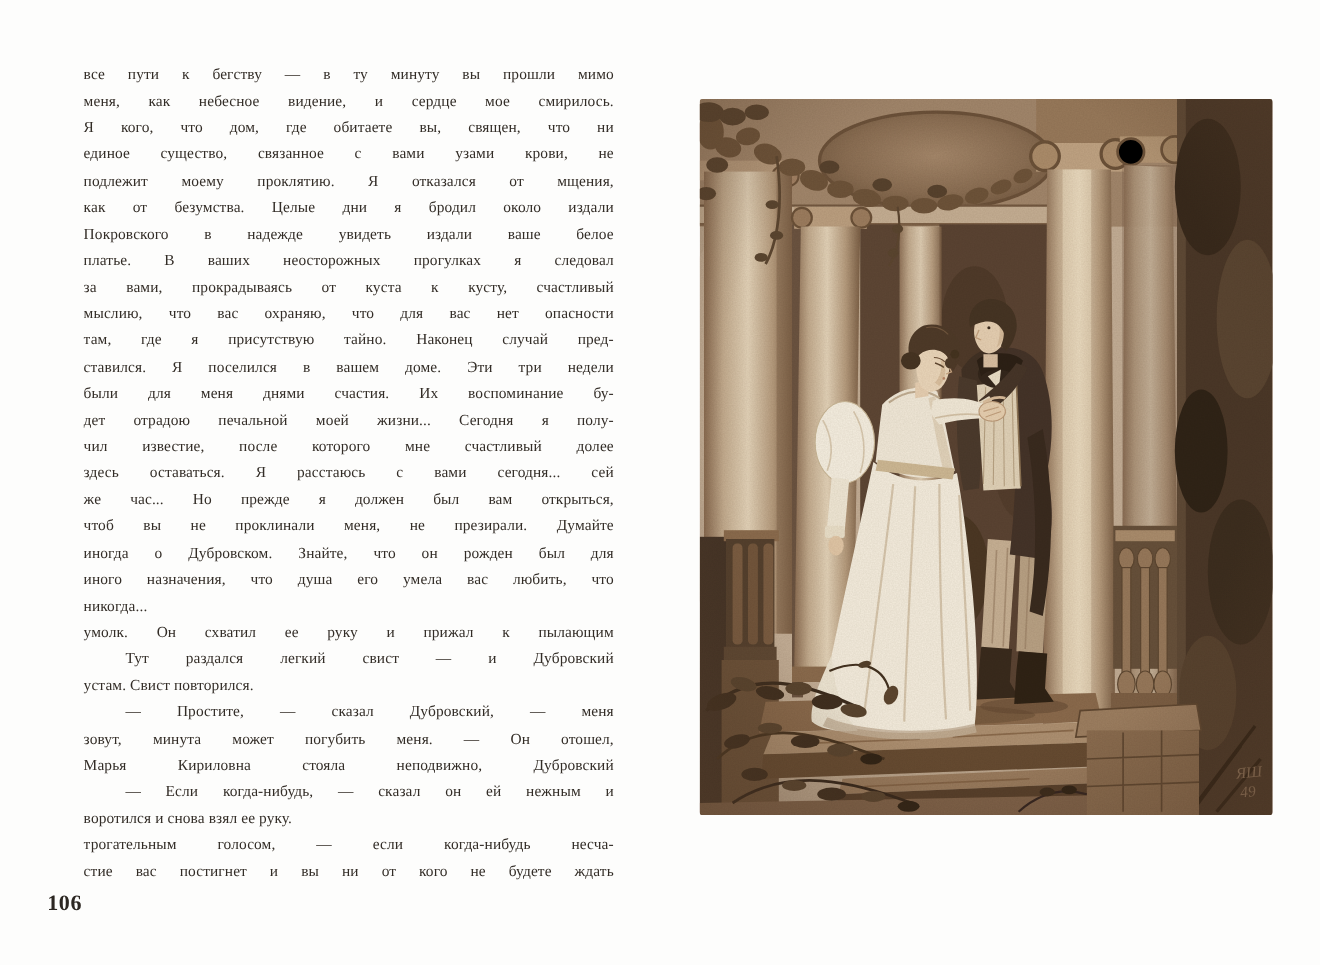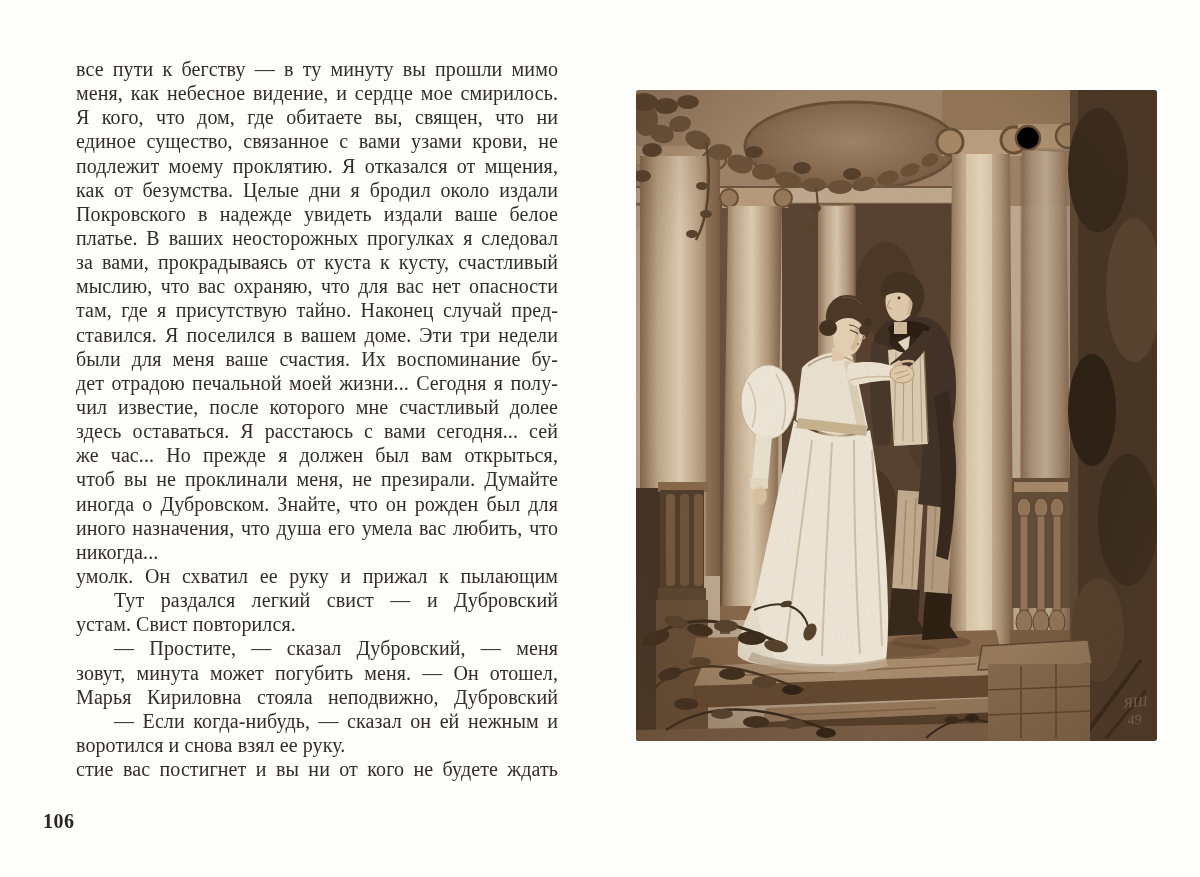--- a/index.html
+++ b/index.html
@@ -8,21 +8,21 @@
     width:1200px;height:877px;
     background:#fdfdfc;
     font-family:"Liberation Serif", serif;
     position:relative;
     overflow:hidden;
   }
   .scan-page{position:absolute;inset:0;background:#fdfdfc;}
   .text-column{
     position:absolute;left:76px;top:57px;width:482px;
     color:#332d27;
-    font-size:20px;
+    font-size:14px;
     letter-spacing:0.1px;
   }
   .line{
     line-height:24.15px;height:24.15px;
     text-align:justify;
     text-align-last:justify;
     overflow:hidden;
     white-space:normal;
   }
   .line.endline{text-align-last:left;}
@@ -49,37 +49,38 @@
       <div class="line">Я кого, что дом, где обитаете вы, священ, что ни</div>
       <div class="line">единое существо, связанное с вами узами крови, не</div>
       <div class="line">подлежит моему проклятию. Я отказался от мщения,</div>
       <div class="line">как от безумства. Целые дни я бродил около издали</div>
       <div class="line">Покровского в надежде увидеть издали ваше белое</div>
       <div class="line">платье. В ваших неосторожных прогулках я следовал</div>
       <div class="line">за вами, прокрадываясь от куста к кусту, счастливый</div>
       <div class="line">мыслию, что вас охраняю, что для вас нет опасности</div>
       <div class="line">там, где я присутствую тайно. Наконец случай пред-</div>
       <div class="line">ставился. Я поселился в вашем доме. Эти три недели</div>
-      <div class="line">были для меня ваше счастия. Их воспоминание бу-</div>
+      <div class="line">были для меня днями счастия. Их воспоминание бу-</div>
       <div class="line">дет отрадою печальной моей жизни... Сегодня я полу-</div>
       <div class="line">чил известие, после которого мне счастливый долее</div>
       <div class="line">здесь оставаться. Я расстаюсь с вами сегодня... сей</div>
       <div class="line">же час... Но прежде я должен был вам открыться,</div>
       <div class="line">чтоб вы не проклинали меня, не презирали. Думайте</div>
       <div class="line">иногда о Дубровском. Знайте, что он рожден был для</div>
       <div class="line">иного назначения, что душа его умела вас любить, что</div>
       <div class="line endline">никогда...</div>
       <div class="line">умолк. Он схватил ее руку и прижал к пылающим</div>
       <div class="line indent">Тут раздался легкий свист — и Дубровский</div>
       <div class="line endline">устам. Свист повторился.</div>
       <div class="line indent">— Простите, — сказал Дубровский, — меня</div>
       <div class="line">зовут, минута может погубить меня. — Он отошел,</div>
       <div class="line">Марья Кириловна стояла неподвижно, Дубровский</div>
       <div class="line indent">— Если когда-нибудь, — сказал он ей нежным и</div>
       <div class="line endline">воротился и снова взял ее руку.</div>
+      <div class="line">трогательным голосом, — если когда-нибудь несча-</div>
       <div class="line">стие вас постигнет и вы ни от кого не будете ждать</div>
     </div>
 
   <div class="page-number">106</div>
 
   <div class="illustration">
     <svg width="521" height="651" viewBox="0 0 521 651" xmlns="http://www.w3.org/2000/svg">
       <defs>
         <linearGradient id="gcol" x1="0" y1="0" x2="1" y2="0">
           <stop offset="0" stop-color="#8a6c51"></stop>

